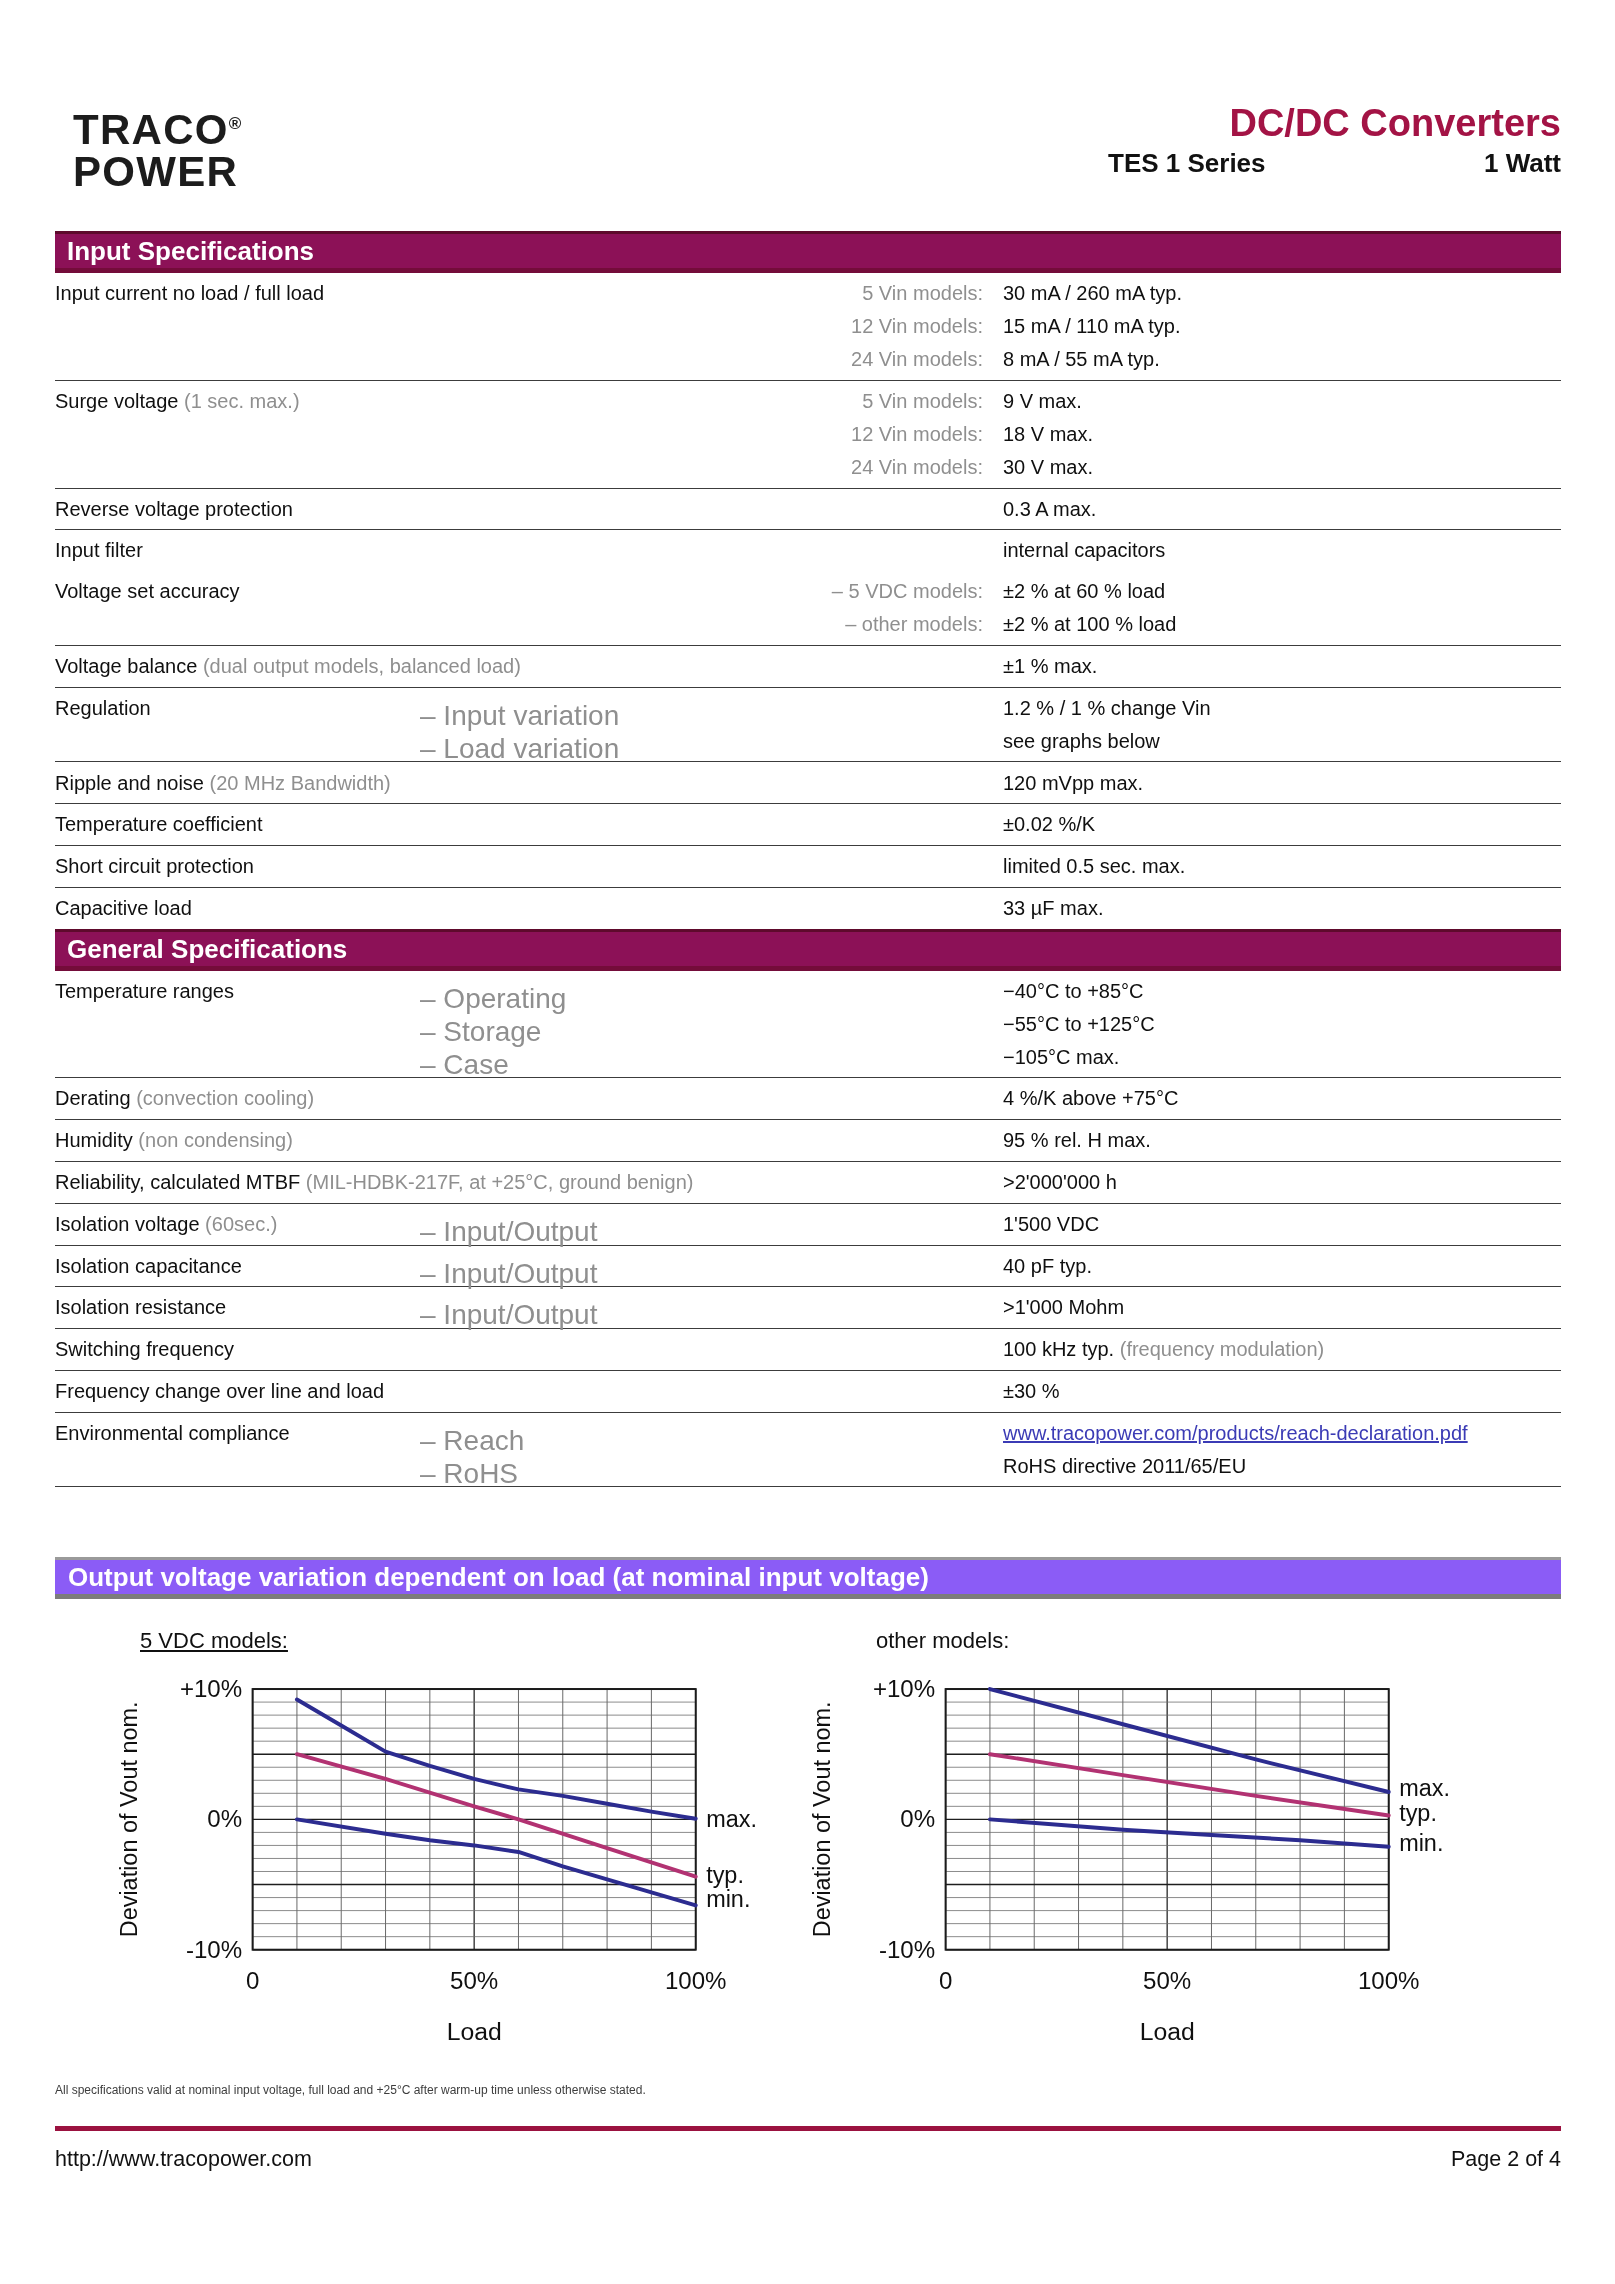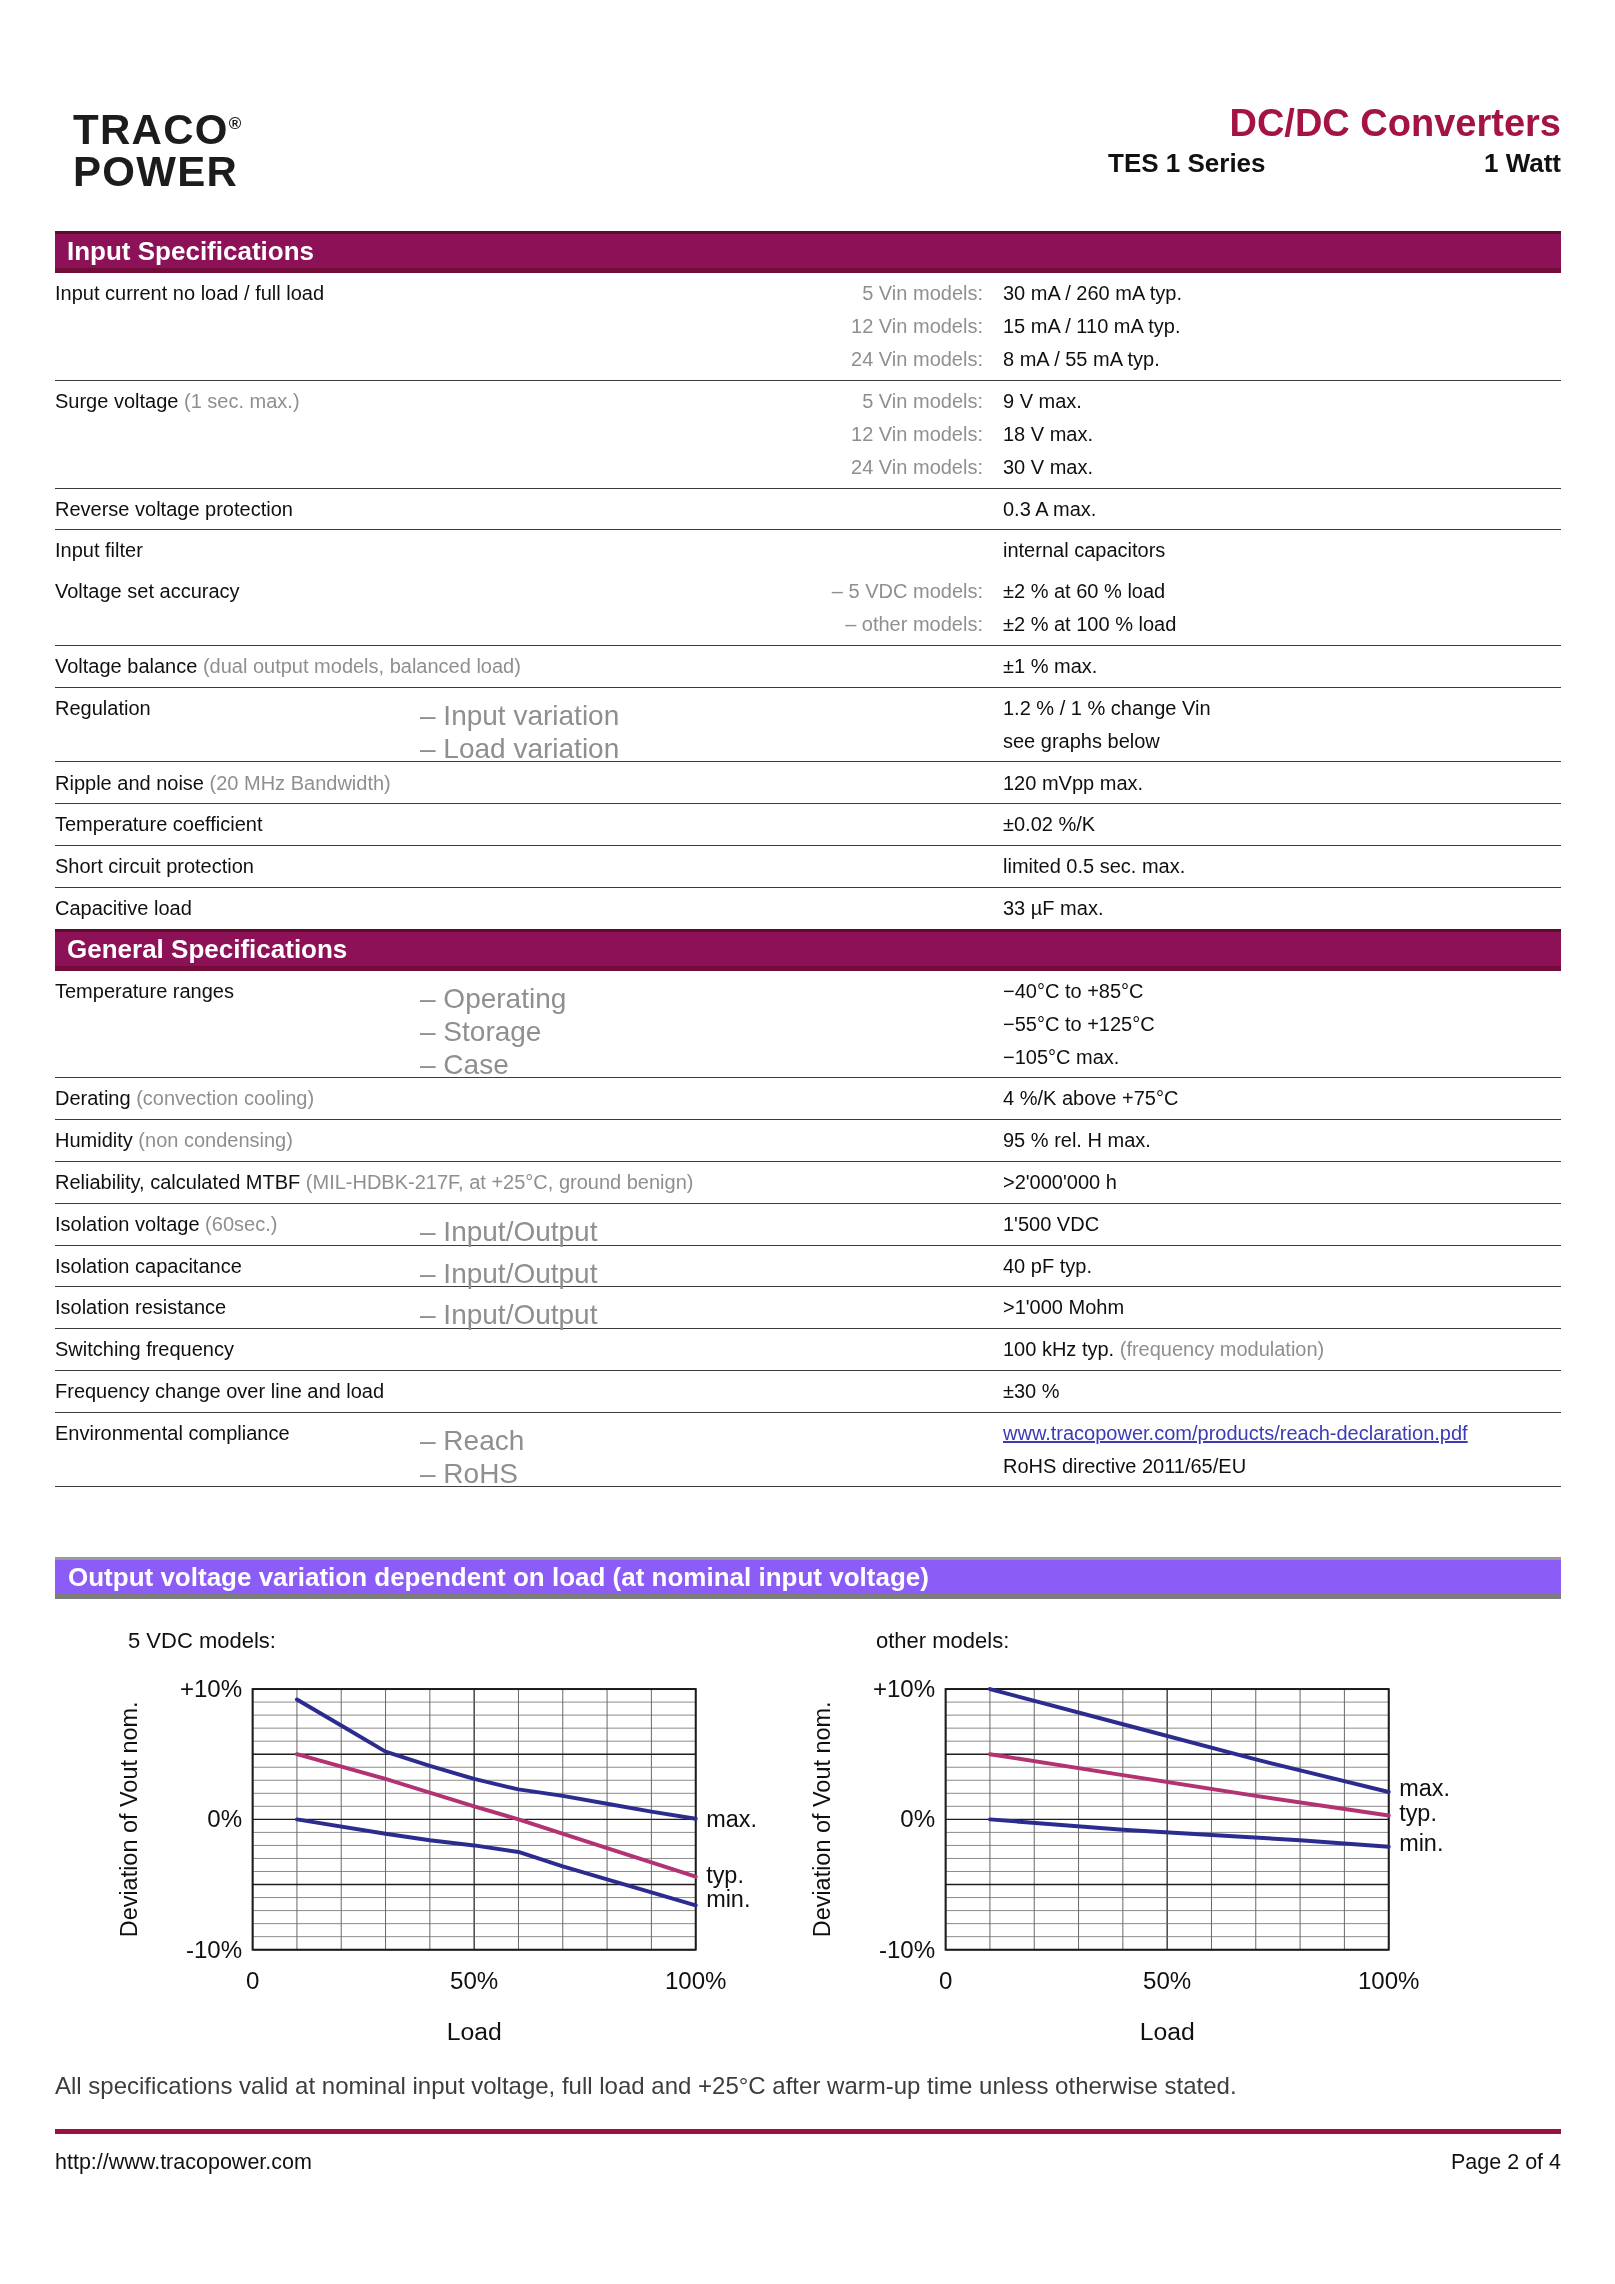--- a/index.html
+++ b/index.html
@@ -35,28 +35,28 @@
   .mid  { position:absolute; left:365px; top:7px; font-size:28px; color:#8f8f8f; white-space:nowrap; }
   .sub  { position:absolute; left:587px; top:3.9px; width:341px; text-align:right;
           font-size:20px; color:#8f8f8f; white-space:nowrap; }
   .val  { position:absolute; left:948px; top:3.9px; font-size:20px; color:#101010; white-space:nowrap; }
   .paren { color:#8f8f8f; }
   .val a { color:#3b3bb5; text-decoration:underline; }
 
   
   .charts { position:relative; height:456px; }
   .chart-heading { position:absolute; top:29px; font-size:22px; color:#101010; }
-  .chart-heading.c0 { left:73px; }
+  .chart-heading.c0 { left:85px;text-decoration:underline; }
   .chart-heading.c1 { left:821px; }
   svg.chart { position:absolute; top:77px; }
   svg.chart.c0 { left:51px; }
   svg.chart.c1 { left:744px; }
   svg.chart text { font-family:"Liberation Sans", sans-serif; }
 
-  .note { margin-top:17px; font-size:24px; color:#3d3d3d; }
+  .note { margin-top:28px; font-size:12px; color:#3d3d3d; }
   .footer-rule { height:4.6px; background:#9b1240; margin-top:29px; }
   .footer { display:flex; justify-content:space-between; margin-top:15.6px;
             font-size:21.5px; font-weight:400; color:#111; }
 </style>
 </head>
 <body>
 
 <div class="page">
   <div class="content">
 

